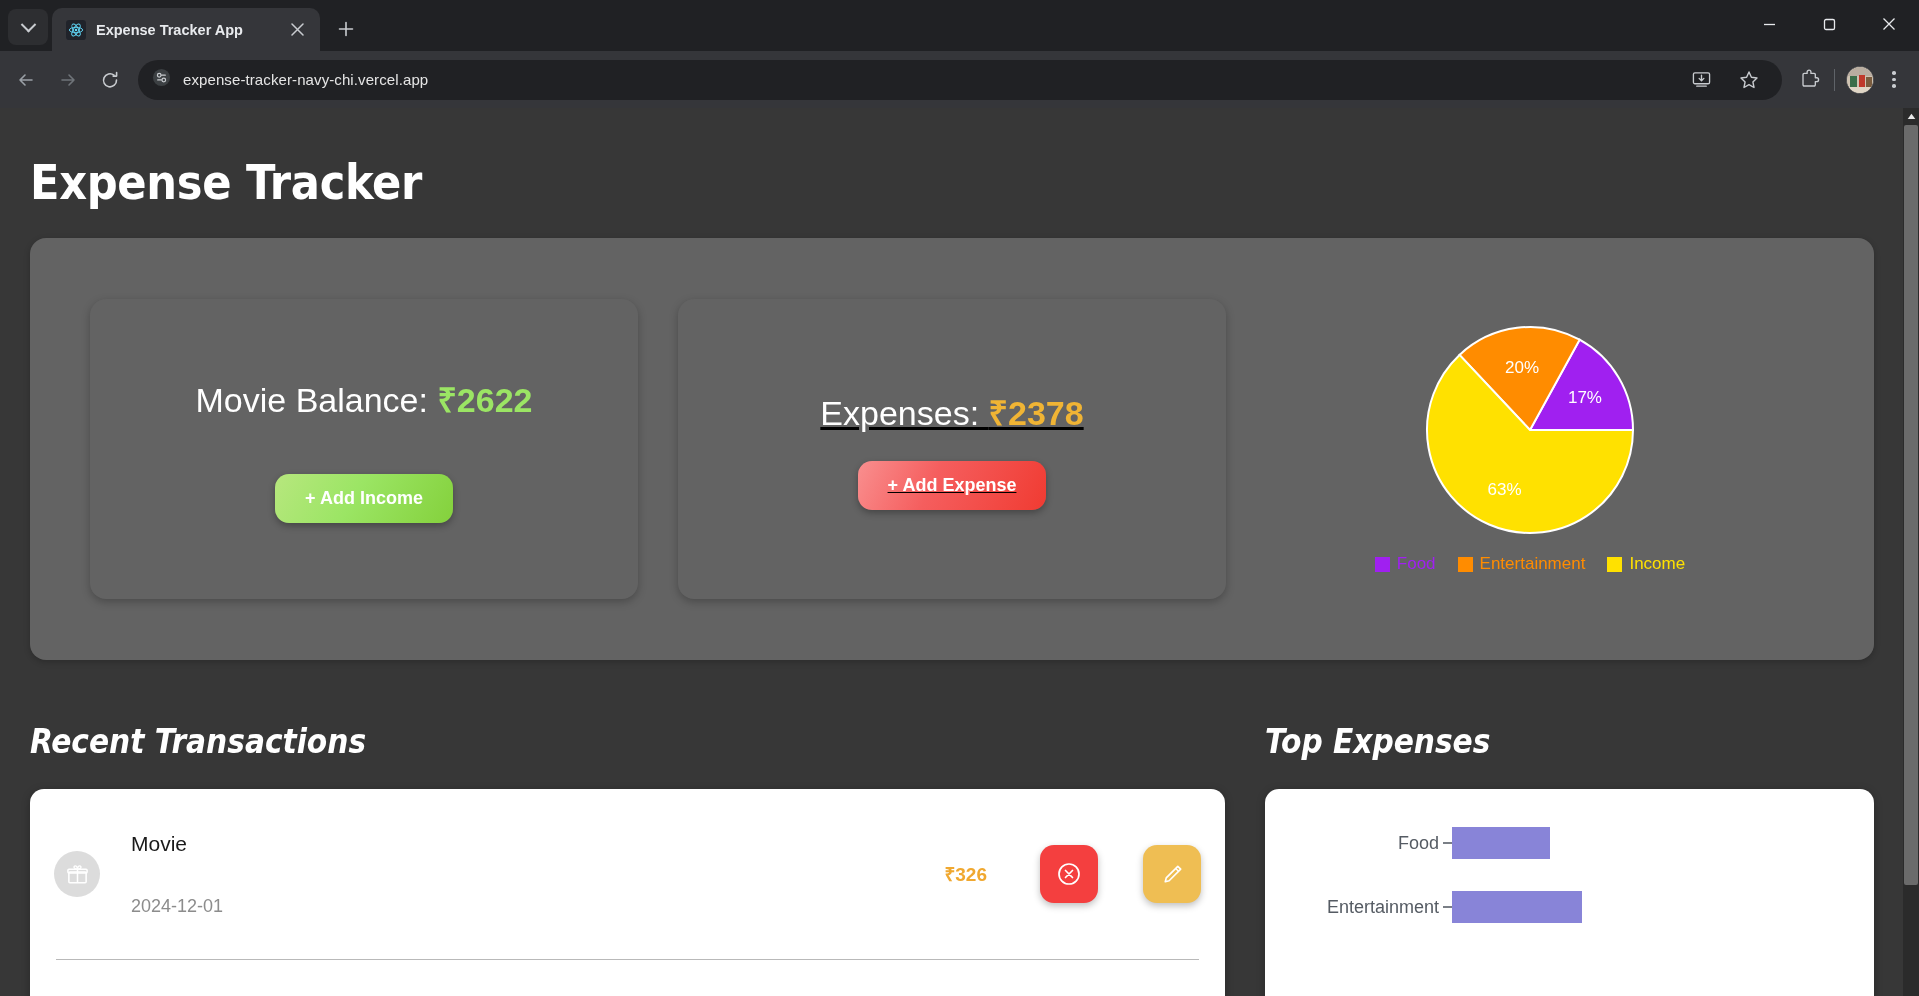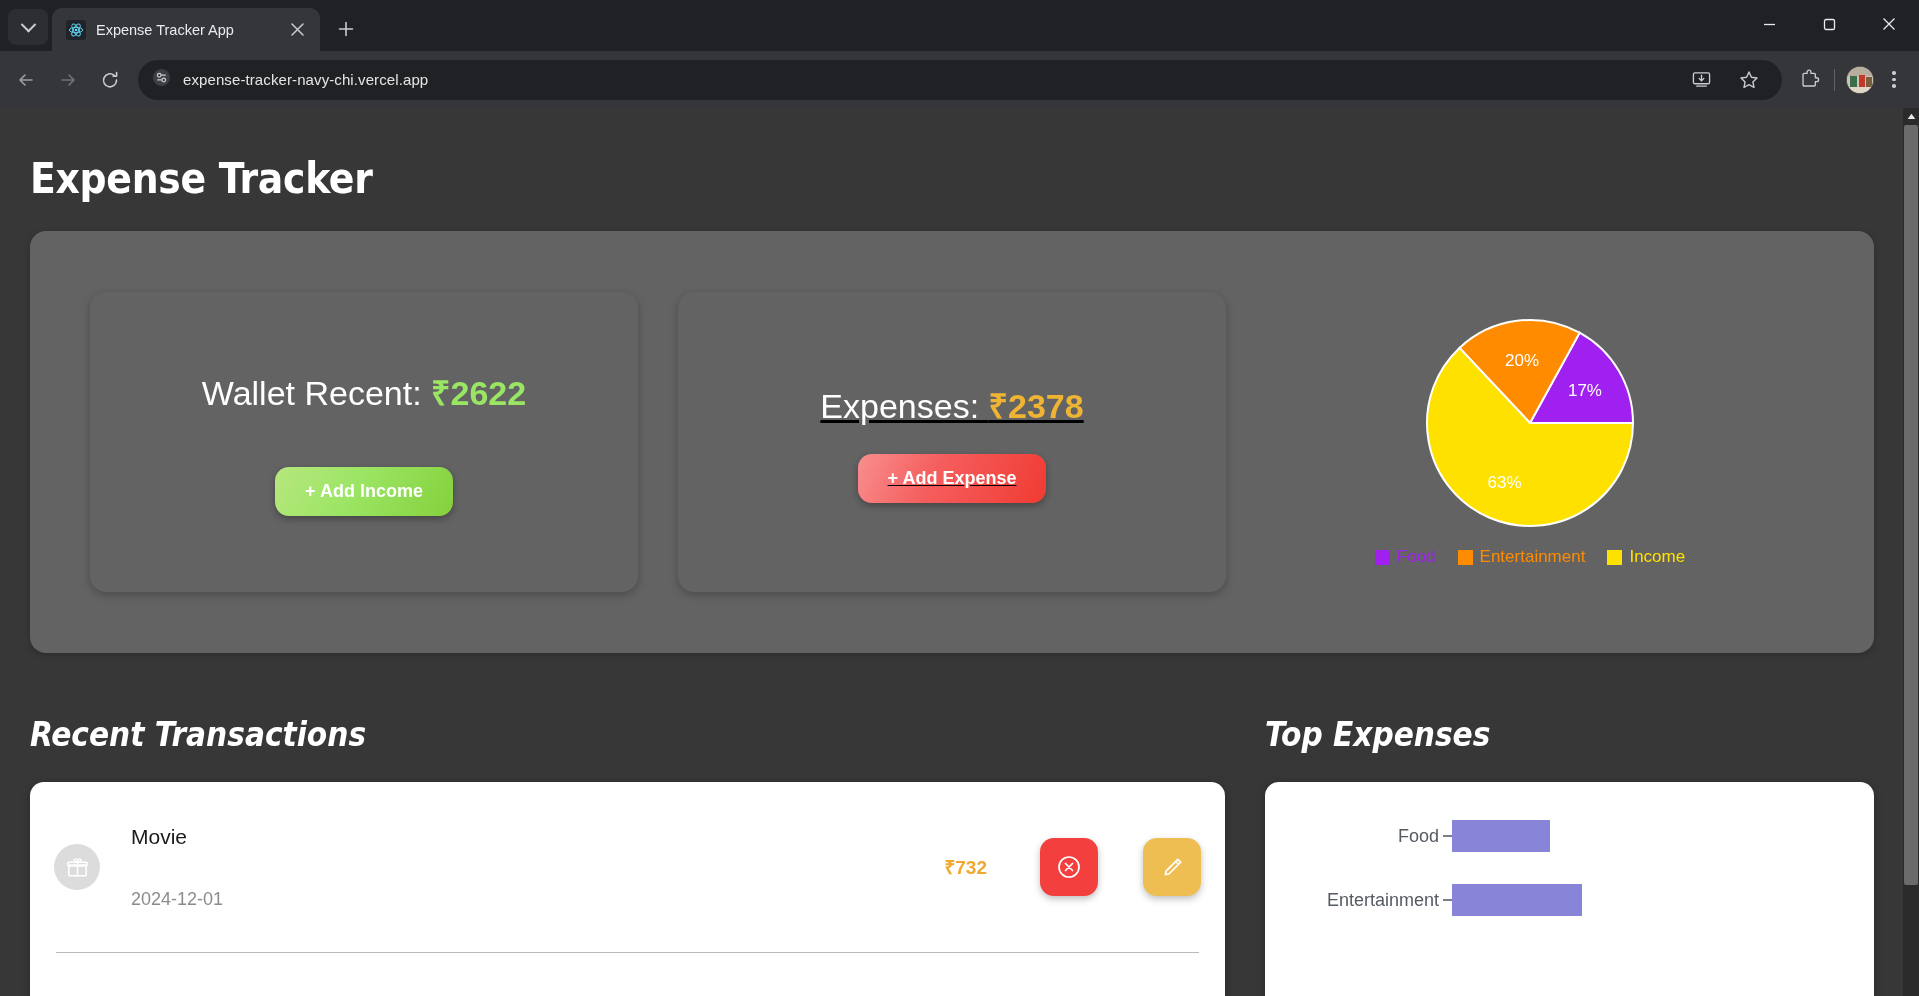--- a/index.html
+++ b/index.html
@@ -27,21 +27,21 @@
     transform: rotate(45deg) translate(-2px,-2px);
   }
   .tab {
     height: 43px; width: 268px; background: #35363a;
     border-radius: 10px 10px 0 0; display: flex; align-items: center;
     padding: 0 10px 0 14px; gap: 10px; position: relative;
   }
   .react-logo { width: 20px; height: 20px; flex: 0 0 20px; position: relative; }
   .tab-title {
     flex: 1; color: #e8eaed; font-size: 14.5px; white-space: nowrap;
-    overflow: hidden; text-overflow: ellipsis;
+    overflow: hidden; text-overflow: ellipsis; font-weight: bold;
   }
   .tab-close {
     width: 26px; height: 26px; border-radius: 50%;
     display: flex; align-items: center; justify-content: center;
   }
   .newtab {
     width: 36px; height: 36px; margin-bottom: 4px; margin-left: 8px;
     border-radius: 50%; display: flex; align-items: center; justify-content: center;
   }
   .winctrls {
@@ -74,21 +74,21 @@
   .kebab i { width: 3.5px; height: 3.5px; border-radius: 50%; background: #c9ccd0; display: block; }
 
   
   .viewport {
     position: absolute; left: 0; top: 108px; width: 1919px; height: 888px;
     background: #373737; overflow: hidden;
   }
   .page { position: relative; width: 1904px; padding: 0 30px; }
 
   h1.app-title {
-    color: #ffffff; font-size: 42px; font-weight: bold; margin: 46px 0 0 0;
+    color: #ffffff; font-size: 48px; font-weight: bold; margin: 46px 0 0 0;
     font-family: "DejaVu Sans Condensed", "Liberation Sans Narrow", "Liberation Sans", sans-serif;
     letter-spacing: -0.3px;
   }
 
   .summary-panel {
     margin-top: 28px; background: #636363; border-radius: 16px;
     height: 422px; display: flex; align-items: center; padding: 0 60px;
     box-shadow: 0 2px 6px rgba(0,0,0,.22);
   }
   .sum-card {
@@ -298,21 +298,21 @@
 
   <div class="viewport">
     <div class="page">
 
       <h1 class="app-title">Expense Tracker</h1>
 
       <div class="summary-panel">
 
         <div class="sum-card">
           <div class="sum-label">
-            <span>Wallet Recent: </span><span class="amt-green">₹2622</span>
+            <span>Movie Balance: </span><span class="amt-green">₹2622</span>
           </div>
           <button class="btn-pill btn-income">+ Add Income</button>
         </div>
 
         <div class="sum-card">
           <div class="sum-label">
             <span>Expenses: </span><span class="amt-orange">₹2378</span>
           </div>
           <button class="btn-pill btn-expense">+ Add Expense</button>
         </div>
@@ -360,21 +360,21 @@
                   <rect x="2" y="6.5" width="20" height="4" rx="1" fill="none" stroke="#ffffff" stroke-width="1.6"></rect>
                   <path d="M12 6.5 V20.5" stroke="#ffffff" stroke-width="1.6"></path>
                   <path d="M12 6.5 C12 4 10.5 2.5 9 3.2 C7.6 3.9 8.4 6.2 12 6.5 Z" fill="none" stroke="#ffffff" stroke-width="1.4"></path>
                   <path d="M12 6.5 C12 4 13.5 2.5 15 3.2 C16.4 3.9 15.6 6.2 12 6.5 Z" fill="none" stroke="#ffffff" stroke-width="1.4"></path>
                 </svg>
               </span>
               <span class="tx-texts">
                 <span class="tx-title">Movie</span>
                 <span class="tx-date">2024-12-01</span>
               </span>
-              <span class="tx-amount">₹732</span>
+              <span class="tx-amount">₹326</span>
               <button class="act-btn act-del">
                 <svg width="28" height="28" viewBox="0 0 28 28">
                   <circle cx="14" cy="14" r="10" fill="none" stroke="#ffffff" stroke-width="1.7"></circle>
                   <path d="M10.5 10.5 L17.5 17.5 M17.5 10.5 L10.5 17.5" stroke="#ffffff" stroke-width="1.7" stroke-linecap="round"></path>
                 </svg>
               </button>
               <button class="act-btn act-edit">
                 <svg width="27" height="27" viewBox="0 0 28 28">
                   <path d="M19.5 5.5 L22.5 8.5 L10.5 20.5 L6.5 21.5 L7.5 17.5 Z" fill="none" stroke="#ffffff" stroke-width="1.7" stroke-linejoin="round"></path>
                   <path d="M17.3 7.7 L20.3 10.7" stroke="#ffffff" stroke-width="1.5"></path>

